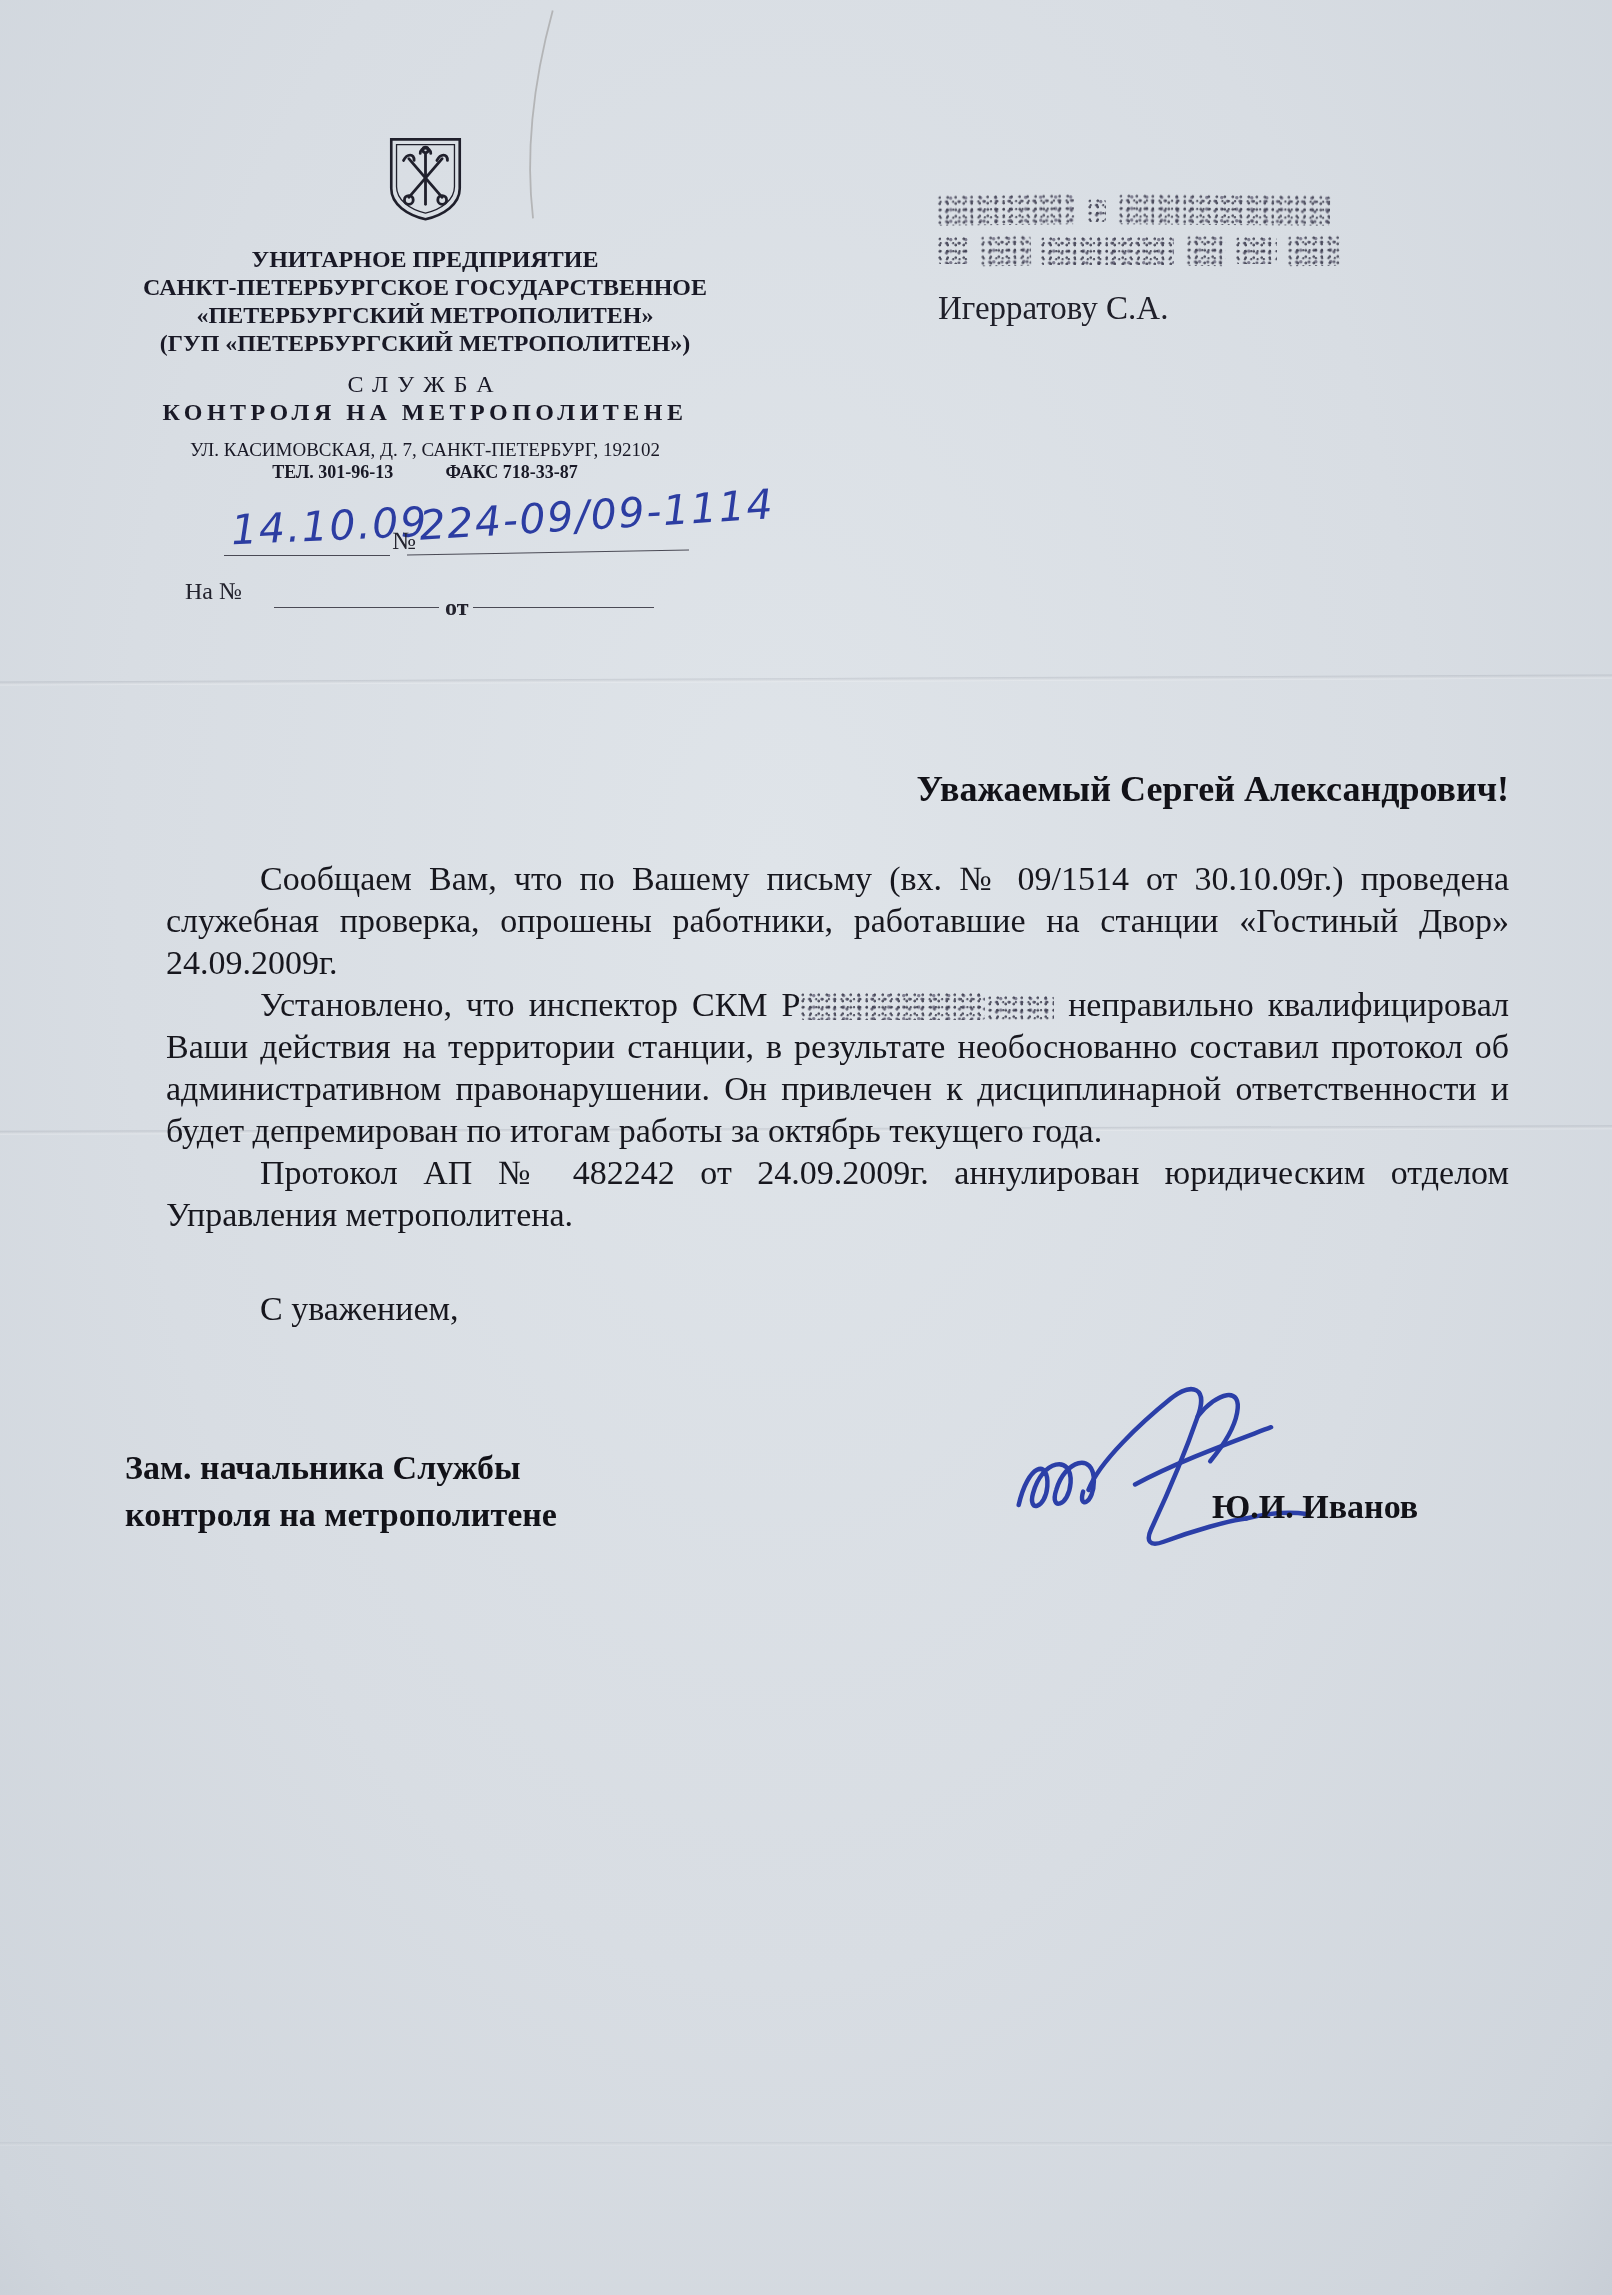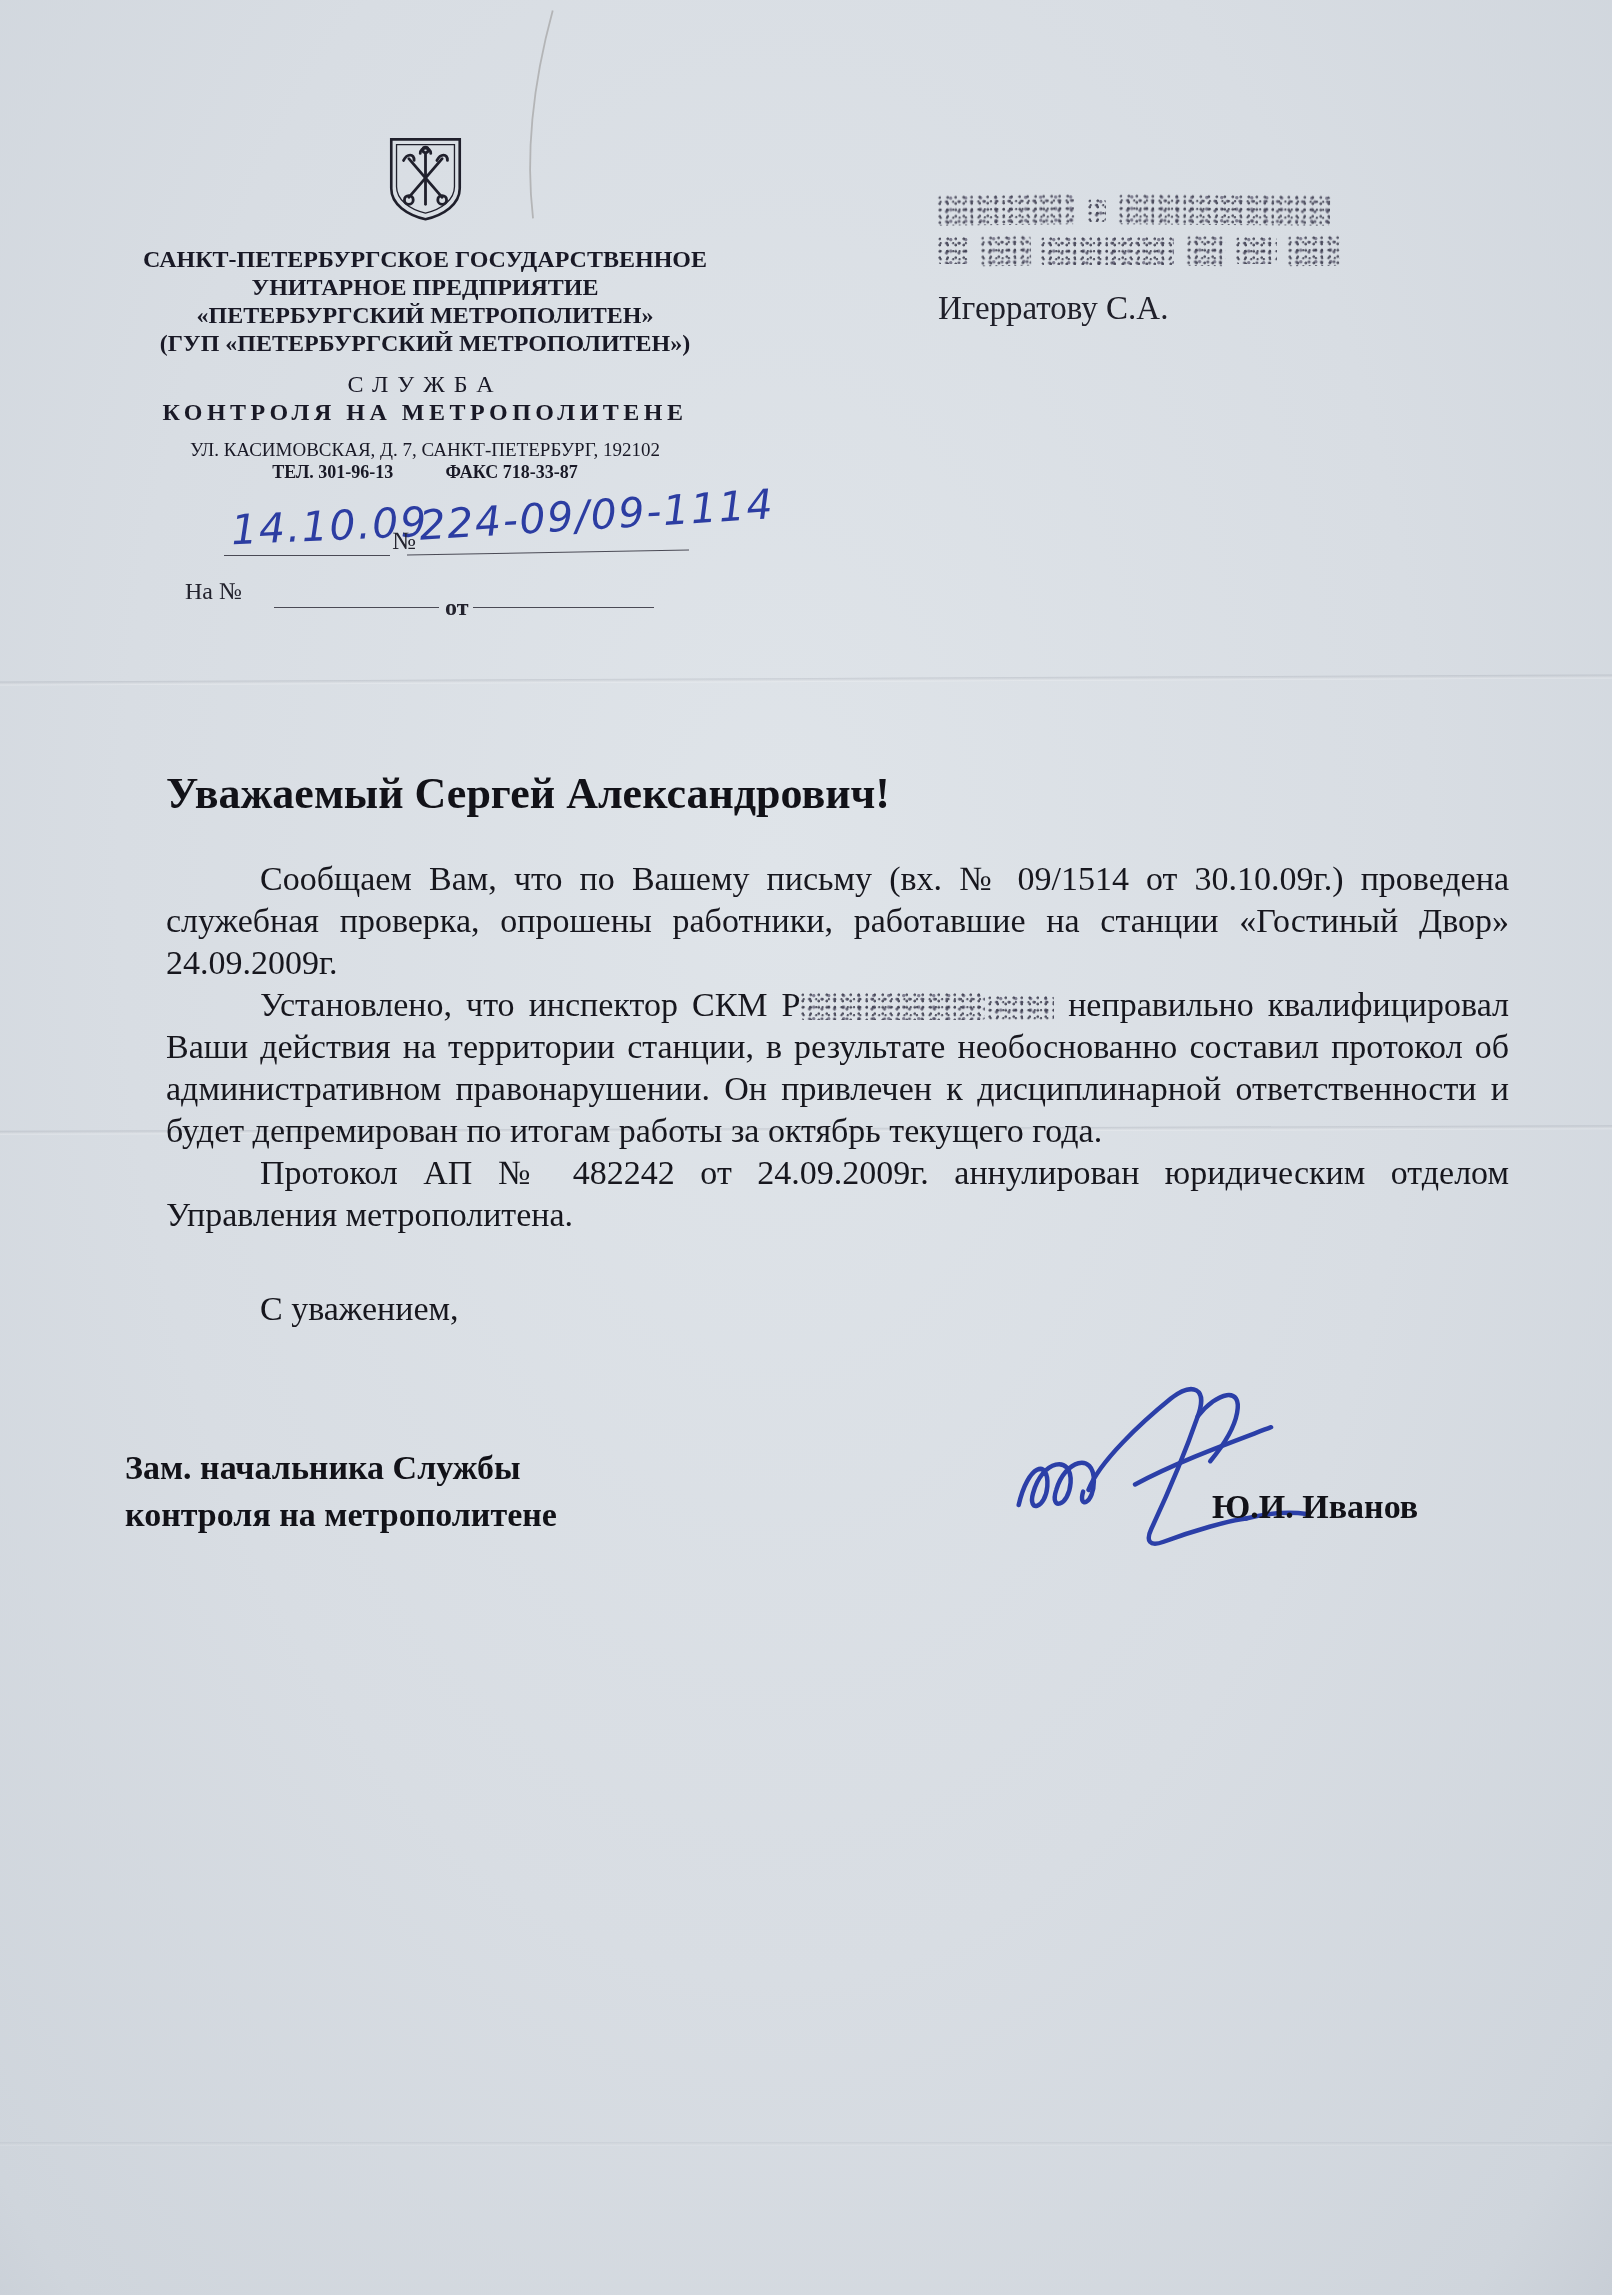--- a/index.html
+++ b/index.html
@@ -60,21 +60,21 @@
   .bl-1 { left:224px; top:555px; width:166px; }
   .bl-2 { left:407px; top:552px; width:282px; transform:rotate(-1deg); }
   .reply-label { position:absolute; left:185px; top:578px; font-size:24px; color:#23232e; }
   .from-label  { position:absolute; left:445px; top:594px; font-size:24px; color:#23232e;font-weight:bold; }
   .bl-3 { left:274px; top:607px; width:165px; border-bottom-width:1.4px; }
   .bl-4 { left:473px; top:607px; width:181px; border-bottom-width:1.4px; }
 
   
   .salutation {
     position:absolute; left:166px; top:768px; width:1343px;
-    text-align:left; font-weight:bold; font-size:44px; color:#121218;
+    text-align:right; font-weight:bold; font-size:36px; color:#121218;
   }
   .body-block { position:absolute; left:166px; top:858px; width:1343px; }
   .body-block p {
     margin:0; text-indent:94px; text-align:justify;
     font-size:34px; line-height:42px; color:#17171e;
   }
   .closing { margin-top:52px !important; text-align:left !important; }
 
   
   .sig-title {
@@ -110,22 +110,22 @@
           <path d="M20,30 C24,22 32,22 32,30"></path>
           <path d="M58,30 C62,22 70,22 70,30"></path>
           <circle cx="26" cy="75" r="5"></circle>
           <circle cx="64" cy="75" r="5"></circle>
           <path d="M45,22 V80"></path>
           <path d="M39,22 C39,14 51,14 51,22"></path>
           <circle cx="45" cy="18" r="3"></circle>
         </g>
       </svg>
     </div>
+    <div class="org-line">УНИТАРНОЕ ПРЕДПРИЯТИЕ</div>
     <div class="org-line">САНКТ-ПЕТЕРБУРГСКОЕ ГОСУДАРСТВЕННОЕ</div>
-    <div class="org-line">УНИТАРНОЕ ПРЕДПРИЯТИЕ</div>
     <div class="org-line">«ПЕТЕРБУРГСКИЙ МЕТРОПОЛИТЕН»</div>
     <div class="org-line">(ГУП «ПЕТЕРБУРГСКИЙ МЕТРОПОЛИТЕН»)</div>
     <div class="svc-line1">СЛУЖБА</div>
     <div class="svc-line2">КОНТРОЛЯ НА МЕТРОПОЛИТЕНЕ</div>
     <div class="addr-line">УЛ. КАСИМОВСКАЯ, Д. 7, САНКТ-ПЕТЕРБУРГ, 192102</div>
     <div class="phone-row">
       <span>ТЕЛ. 301-96-13</span>
       <span>ФАКС 718-33-87</span>
     </div>
   </div>

